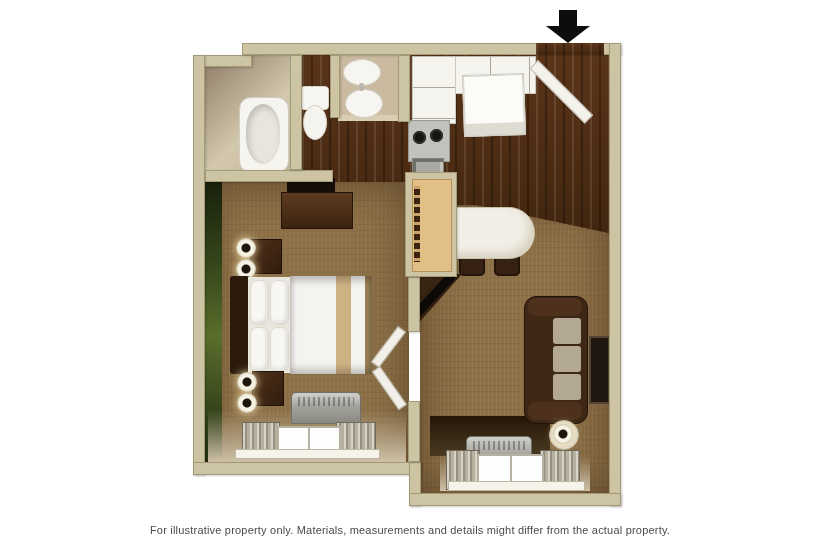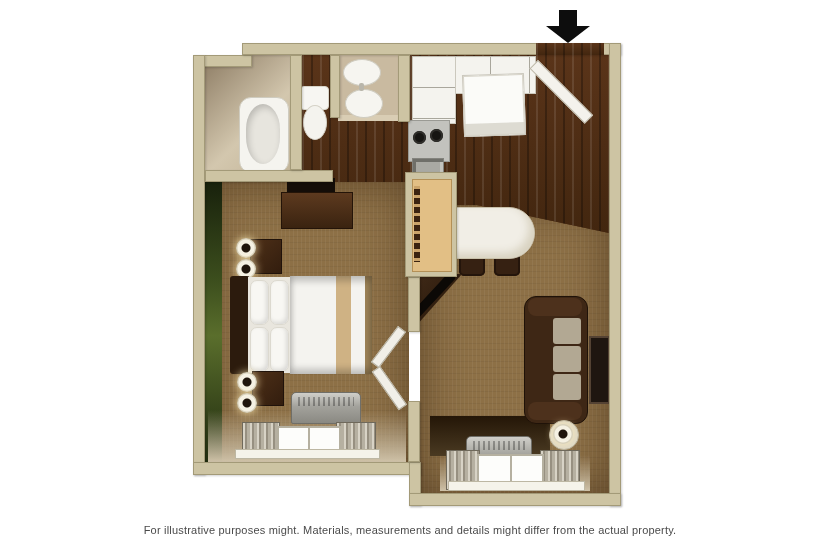--- a/index.html
+++ b/index.html
@@ -195,15 +195,15 @@
   <div class="abs" style="left:380px;top:366px;width:45px;height:8px;background:#f1efe8;border:1px solid #b5b0a0;
               transform:rotate(55deg);transform-origin:0 0;"></div>
 
   <div class="abs" style="left:546px;top:10px;width:44px;height:33px;">
     <div style="position:absolute;left:13px;top:0;width:18px;height:17px;background:#0d0d0d;"></div>
     <div style="position:absolute;left:0;top:16px;width:0;height:0;
                 border-left:22px solid transparent;border-right:22px solid transparent;
                 border-top:17px solid #0d0d0d;"></div>
   </div>
 
-  <div id="caption">For illustrative purposes might.  Materials, measurements and details might differ from the actual property.</div>
+  <div id="caption">For illustrative property only.  Materials, measurements and details might differ from the actual property.</div>
 
 </div>
 
 </body></html>

